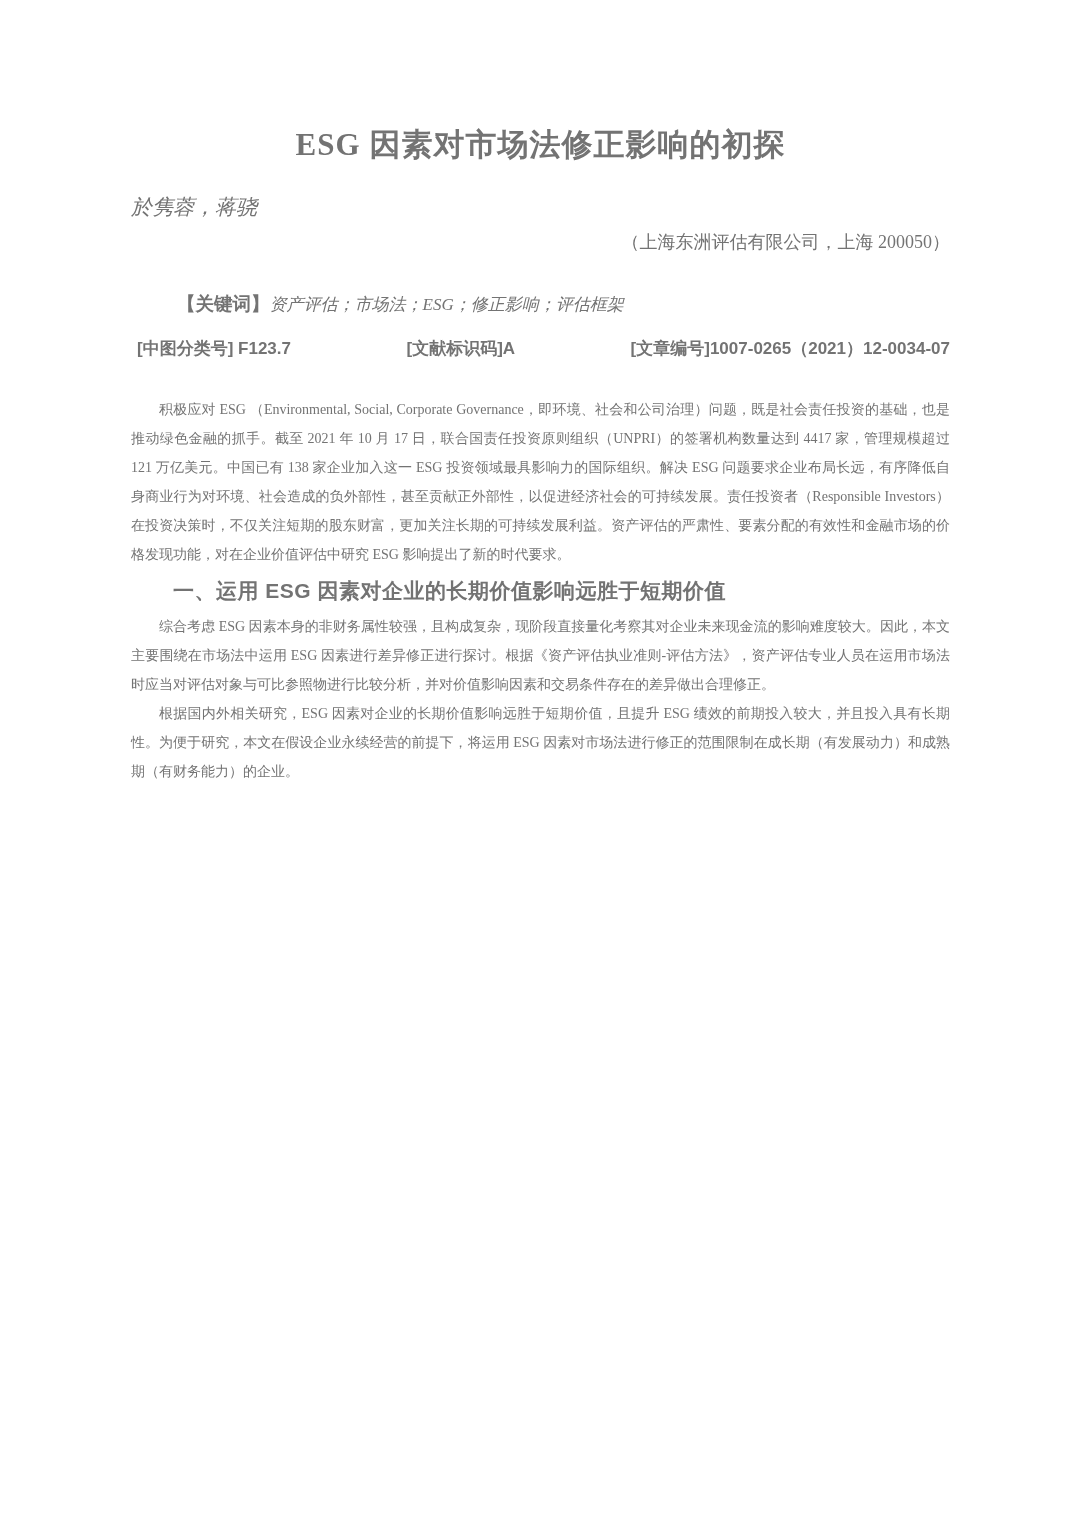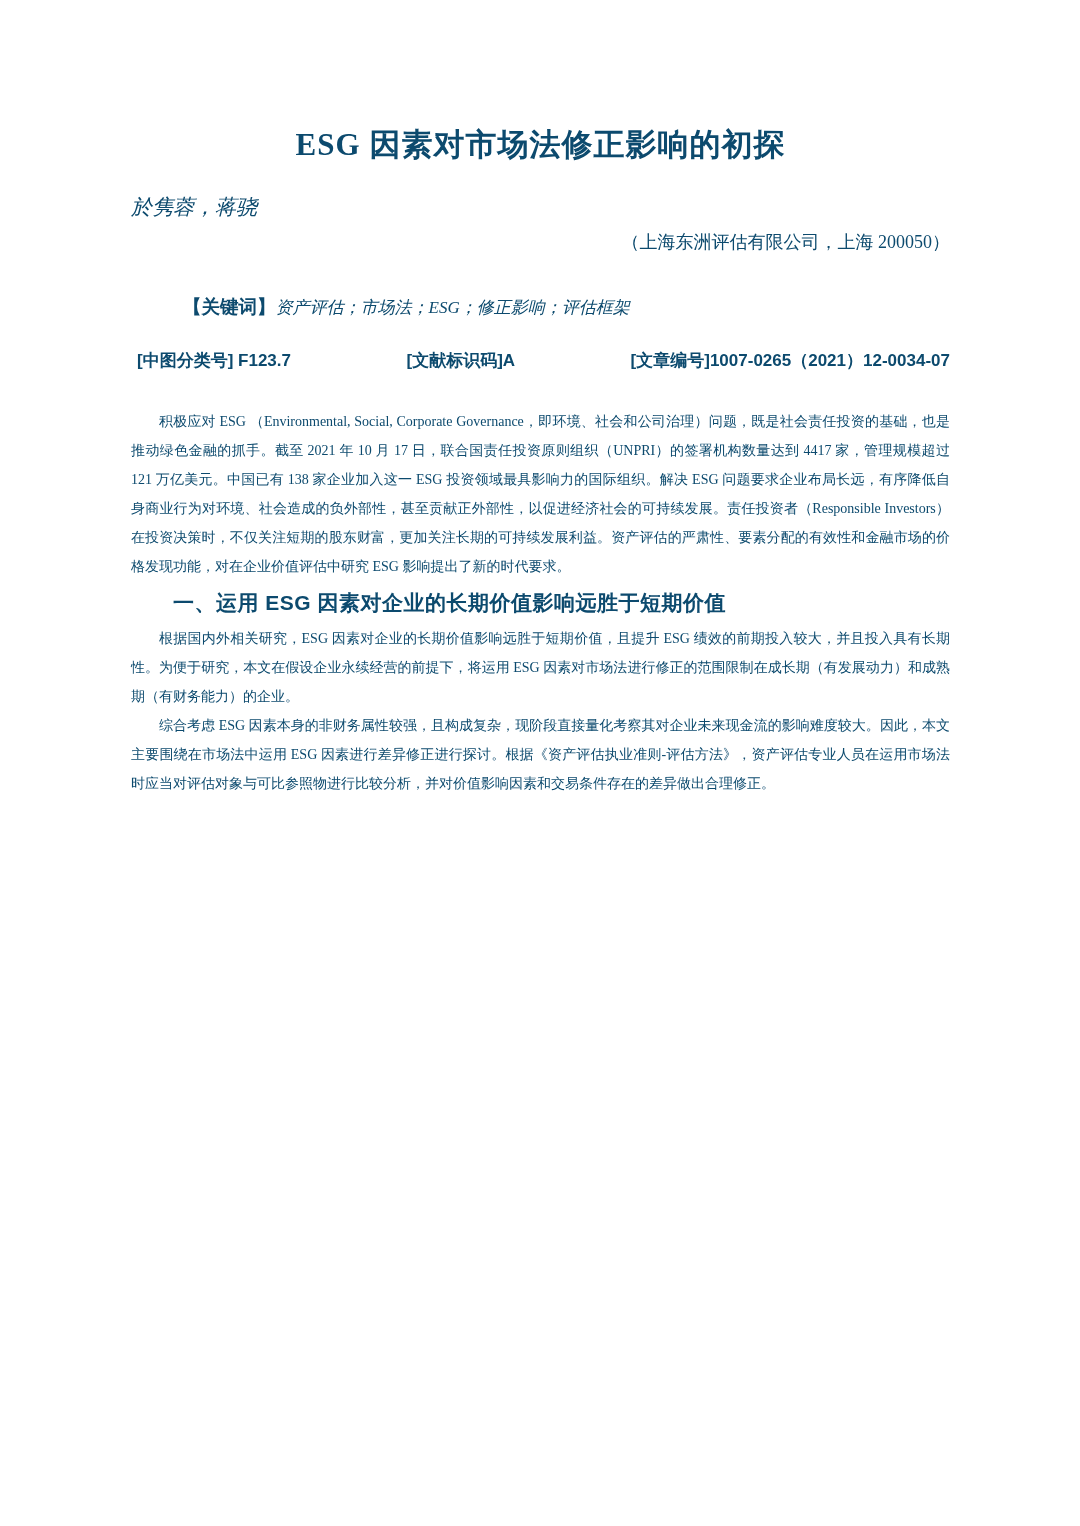--- a/index.html
+++ b/index.html
@@ -4,21 +4,21 @@
 <style>
   html, body { margin: 0; padding: 0; background: #ffffff; }
   .page {
     position: relative;
     width: 1080px;
     height: 1526px;
     margin: 0 auto;
     background: #ffffff;
     box-sizing: border-box;
     padding: 124px 130px 0 131px;
-    color: #0c4a6e;
+    color: #737373;
     font-family: "Liberation Serif", "DejaVu Serif", serif;
   }
   .title {
     margin: 0 0 26px 0;
     font-size: 31px;
     line-height: 42px;
     font-weight: bold;
     text-align: center;
     letter-spacing: 1px;
     font-family: "Liberation Serif", "DejaVu Serif", serif;
@@ -44,23 +44,23 @@
     text-indent: 2em;
     font-style: italic;
   }
   .inline-label {
     font-style: normal;
     font-weight: bold;
     font-size: 18.5px;
     font-family: "Liberation Sans", "DejaVu Sans", sans-serif;
   }
   .keywords {
-    margin: 18px;
+    margin: 12px;
     font-size: 17px;
-    line-height: 34px;
+    line-height: 28px;
     text-indent: 2em;
     font-style: italic;
   }
   .classification {
     margin: 2px 0 28px 0;
     padding-left: 6px;
     font-size: 17px;
     line-height: 36px;
     font-weight: bold;
     font-family: "Liberation Sans", "DejaVu Sans", sans-serif;
@@ -102,17 +102,17 @@
   <div class="classification">
     <span>[中图分类号] F123.7</span>
     <span>[文献标识码]A</span>
     <span>[文章编号]1007-0265（2021）12-0034-07</span>
   </div>
 
   <p class="body-para">积极应对 ESG （Environmental, Social, Corporate Governance，即环境、社会和公司治理）问题，既是社会责任投资的基础，也是推动绿色金融的抓手。截至 2021 年 10 月 17 日，联合国责任投资原则组织（UNPRI）的签署机构数量达到 4417 家，管理规模超过 121 万亿美元。中国已有 138 家企业加入这一 ESG 投资领域最具影响力的国际组织。解决 ESG 问题要求企业布局长远，有序降低自身商业行为对环境、社会造成的负外部性，甚至贡献正外部性，以促进经济社会的可持续发展。责任投资者（Responsible Investors）在投资决策时，不仅关注短期的股东财富，更加关注长期的可持续发展利益。资产评估的严肃性、要素分配的有效性和金融市场的价格发现功能，对在企业价值评估中研究 ESG 影响提出了新的时代要求。</p>
 
   <h2 class="section-heading">一、运用 ESG 因素对企业的长期价值影响远胜于短期价值</h2>
 
+  <p class="body-para">综合考虑 ESG 因素本身的非财务属性较强，且构成复杂，现阶段直接量化考察其对企业未来现金流的影响难度较大。因此，本文主要围绕在市场法中运用 ESG 因素进行差异修正进行探讨。根据《资产评估执业准则-评估方法》，资产评估专业人员在运用市场法时应当对评估对象与可比参照物进行比较分析，并对价值影响因素和交易条件存在的差异做出合理修正。</p>
+
   <p class="body-para">根据国内外相关研究，ESG 因素对企业的长期价值影响远胜于短期价值，且提升 ESG 绩效的前期投入较大，并且投入具有长期性。为便于研究，本文在假设企业永续经营的前提下，将运用 ESG 因素对市场法进行修正的范围限制在成长期（有发展动力）和成熟期（有财务能力）的企业。</p>
-
-  <p class="body-para">综合考虑 ESG 因素本身的非财务属性较强，且构成复杂，现阶段直接量化考察其对企业未来现金流的影响难度较大。因此，本文主要围绕在市场法中运用 ESG 因素进行差异修正进行探讨。根据《资产评估执业准则-评估方法》，资产评估专业人员在运用市场法时应当对评估对象与可比参照物进行比较分析，并对价值影响因素和交易条件存在的差异做出合理修正。</p>
 
 </div>
 
 </body></html>

